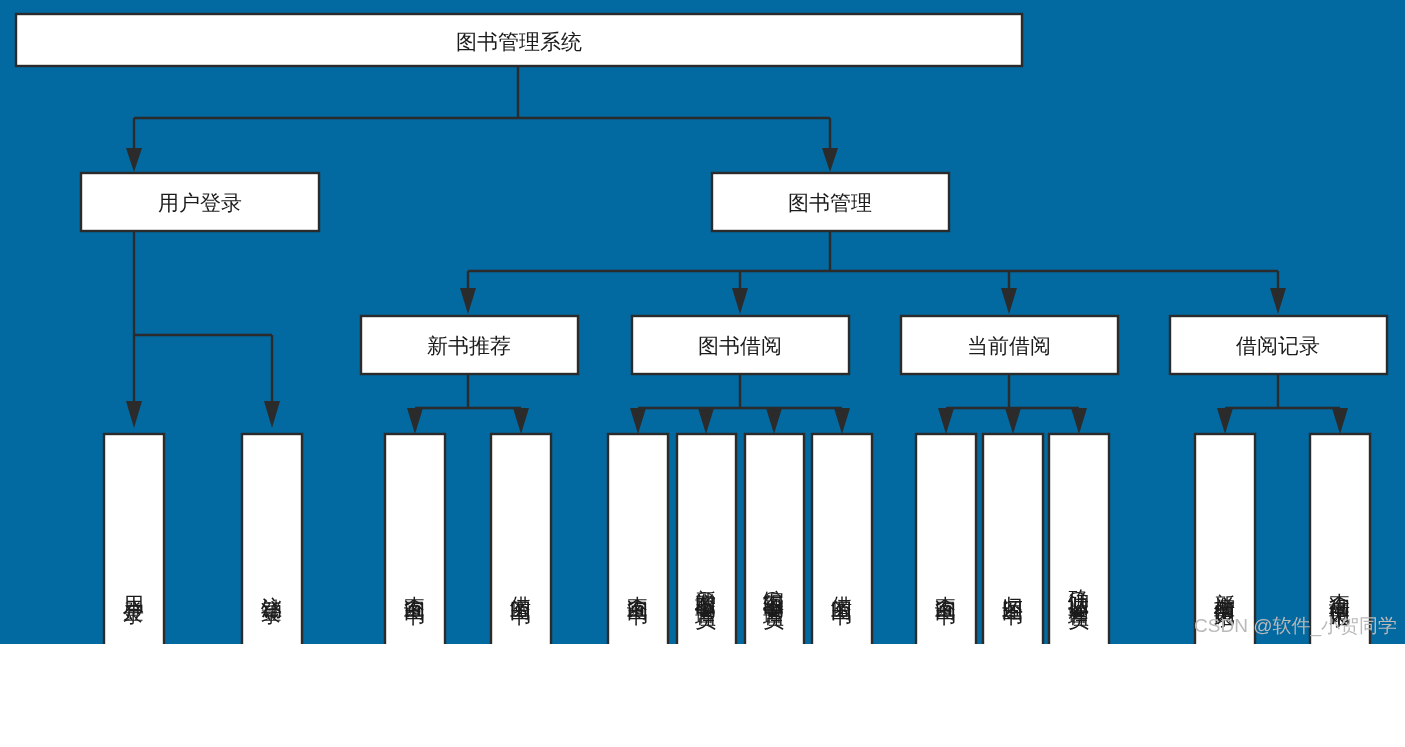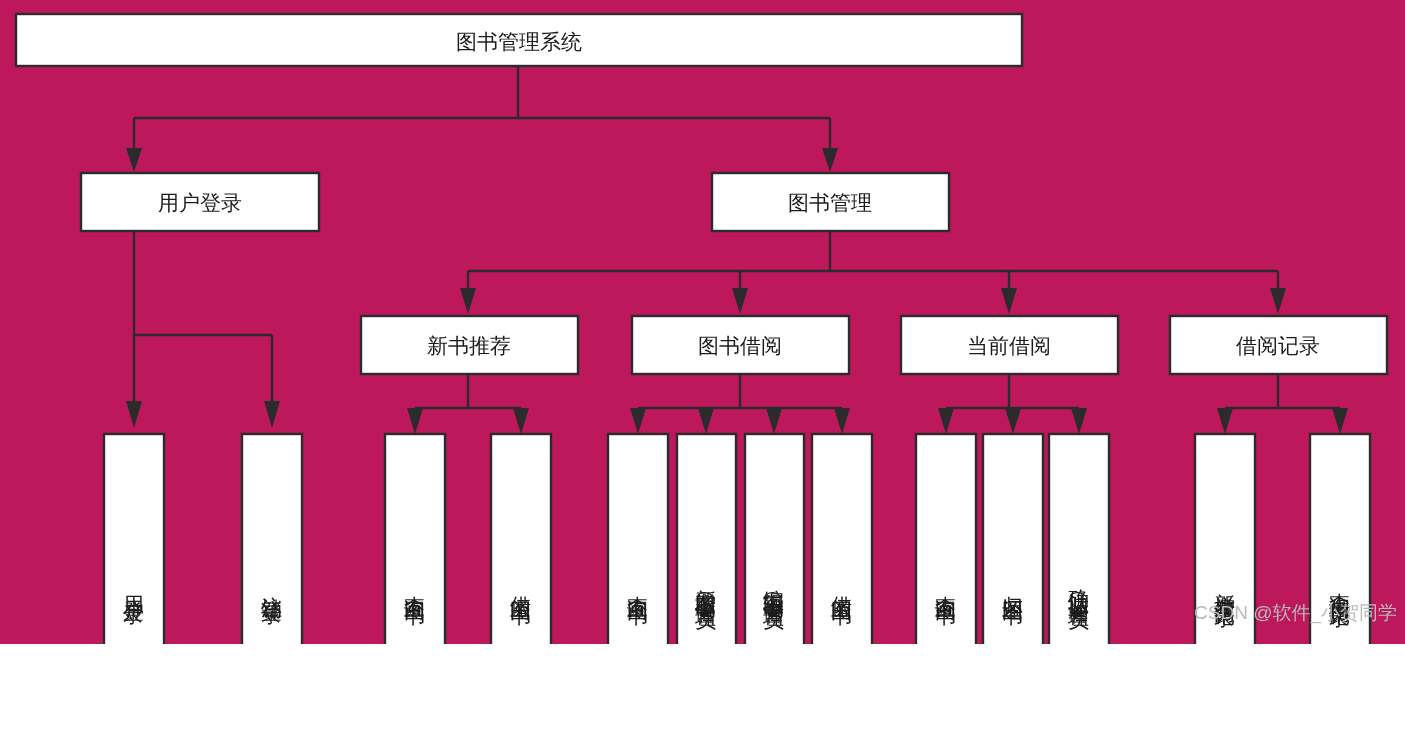--- a/index.html
+++ b/index.html
@@ -8,21 +8,21 @@
     padding: 0;
     background: #ffffff;
   }
   body {
     font-family: "Liberation Sans", "DejaVu Sans", sans-serif;
   }
   #diagram-root {
     position: relative;
     width: 1405px;
     height: 644px;
-    background: #be185d;
+    background: #0369a1;
     overflow: hidden;
   }
   #diagram-svg {
     position: absolute;
     left: 0;
     top: 0;
     width: 1405px;
     height: 747px;
   }
   .node-box {
@@ -53,21 +53,21 @@
     fill: #1b1b1b;
     writing-mode: vertical-rl;
     text-orientation: upright;
     letter-spacing: 3px;
     dominant-baseline: central;
     text-anchor: middle;
   }
   .watermark-text {
     position: absolute;
     right: 8px;
-    bottom: 18px;
+    bottom: 5px;
     font-family: "Liberation Sans", "DejaVu Sans", sans-serif;
     font-size: 19px;
     color: #b9b9b9;
     white-space: nowrap;
     pointer-events: none;
     user-select: none;
   }
 </style>
 </head>
 <body>

